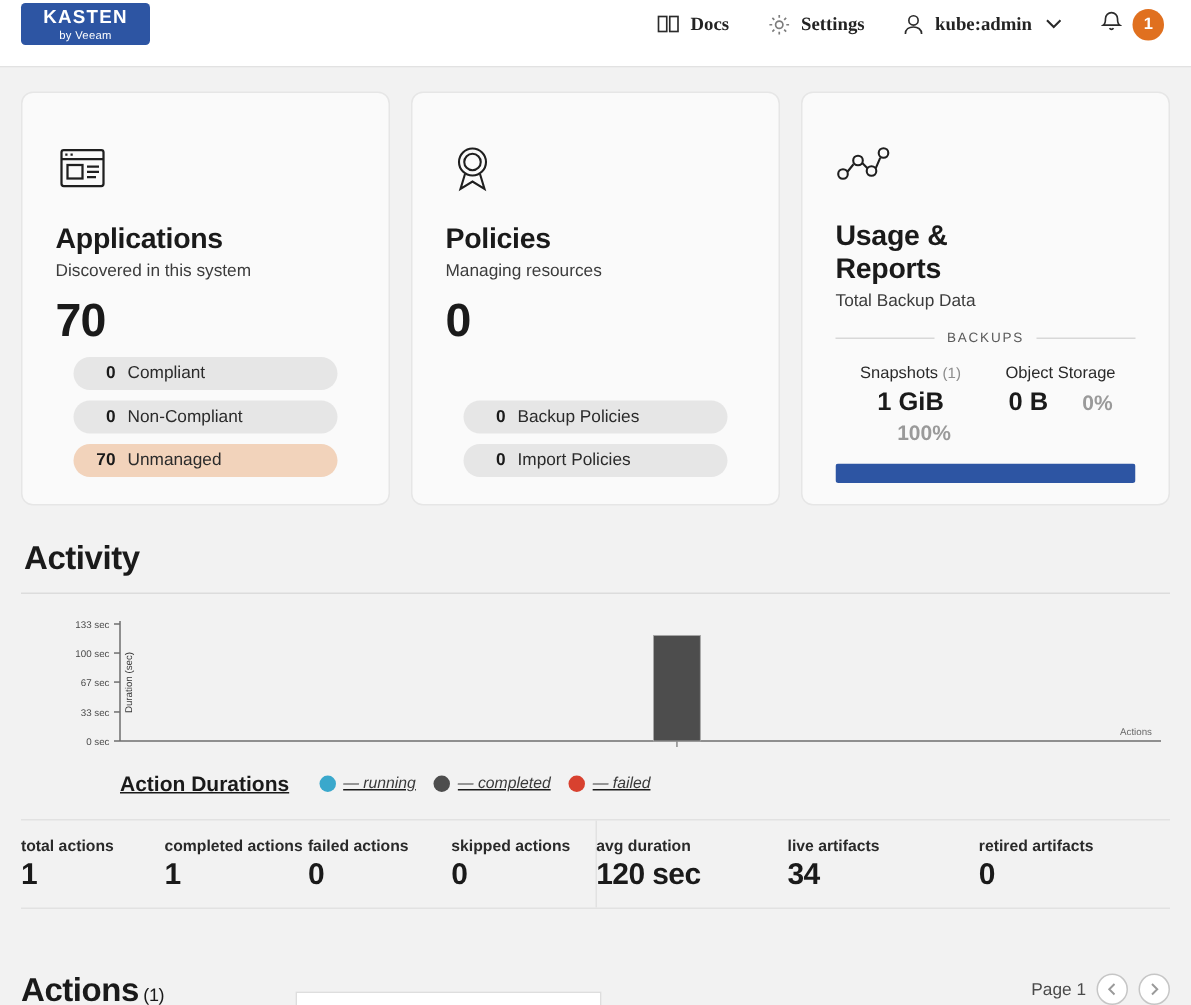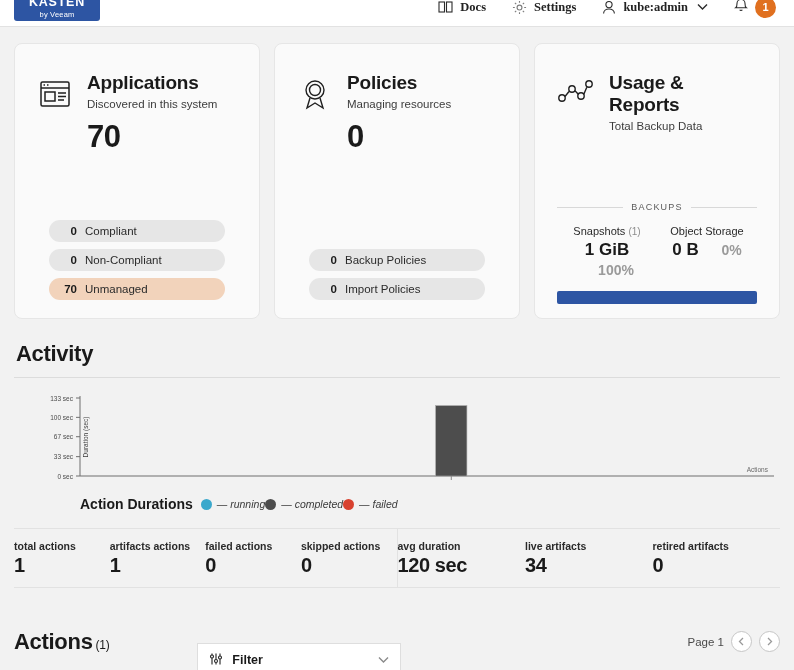--- a/index.html
+++ b/index.html
@@ -7,21 +7,21 @@
     margin: 0; padding: 0;
     width: 794px; height: 670px;
     background: #f2f2f2;
     font-family: "Liberation Sans", sans-serif;
     color: #1a1a1a;
     overflow: hidden;
   }
 
   
   .topbar {
-    height: 27px;
+    height: 45px;
     background: #ffffff;
     border-bottom: 1px solid #e2e2e2;
     display: flex;
     align-items: center;
     padding: 0 18px 12px 14px;
   }
   .logo {
     width: 86px; height: 28px;
     background: #2d55a3;
     border-radius: 3px;
@@ -70,20 +70,21 @@
     background: #fafafa;
     border: 1px solid #e6e6e6;
     border-radius: 8px;
     height: 276px;
     position: relative;
     cursor: pointer;
   }
   .card-head {
     display: flex; gap: 14px;
     padding: 28px 20px 0 22px;
+    flex-direction: column;
   }
   .card-icon { flex: 0 0 auto; padding-top: 4px; }
   .card-title {
     font-size: 19px; font-weight: bold; line-height: 1.15;
     letter-spacing: -0.2px;
   }
   .card-sub { font-size: 11.5px; color: #3c3c3c; margin-top: 4px; }
   .card-big {
     font-size: 31px; font-weight: bold; margin-top: 9px; letter-spacing: -0.5px;
   }
@@ -137,22 +138,22 @@
 
   
   .sect-title {
     font-size: 22px; font-weight: bold; letter-spacing: -0.3px;
     margin: 22px 0 0 2px;
   }
   .sect-rule { height: 1px; background: #dcdcdc; margin-top: 10px; }
 
   .chart-wrap { position: relative; height: 100px; margin-top: 12px; }
   .legend {
-    display: flex; align-items: center; 
-    margin-top: 6px; padding-left: 66px;
+    display: flex; align-items: center; gap: 12px;
+    margin-top: 6px; padding-left: 66px; text-decoration: underline;
   }
   .legend-title { font-size: 14px; font-weight: bold; margin-right: 8px; }
   .leg { display: flex; align-items: center; gap: 5px; cursor: pointer; }
   .dot { width: 11px; height: 11px; border-radius: 50%; }
   .leg span.lt { font-size: 10.5px; font-style: italic; color: #3a3a3a; }
 
   .stats {
     display: flex; margin-top: 16px;
     border-top: 1px solid #e2e2e2;
     border-bottom: 1px solid #e2e2e2;
@@ -404,21 +405,21 @@
     </div>
   </div>
 
   <div class="stats">
     <div class="stats-group">
       <div class="stat">
         <div class="stat-label">total actions</div>
         <div class="stat-val">1</div>
       </div>
       <div class="stat">
-        <div class="stat-label">artifacts actions</div>
+        <div class="stat-label">completed actions</div>
         <div class="stat-val">1</div>
       </div>
       <div class="stat">
         <div class="stat-label">failed actions</div>
         <div class="stat-val">0</div>
       </div>
       <div class="stat">
         <div class="stat-label">skipped actions</div>
         <div class="stat-val">0</div>
       </div>

